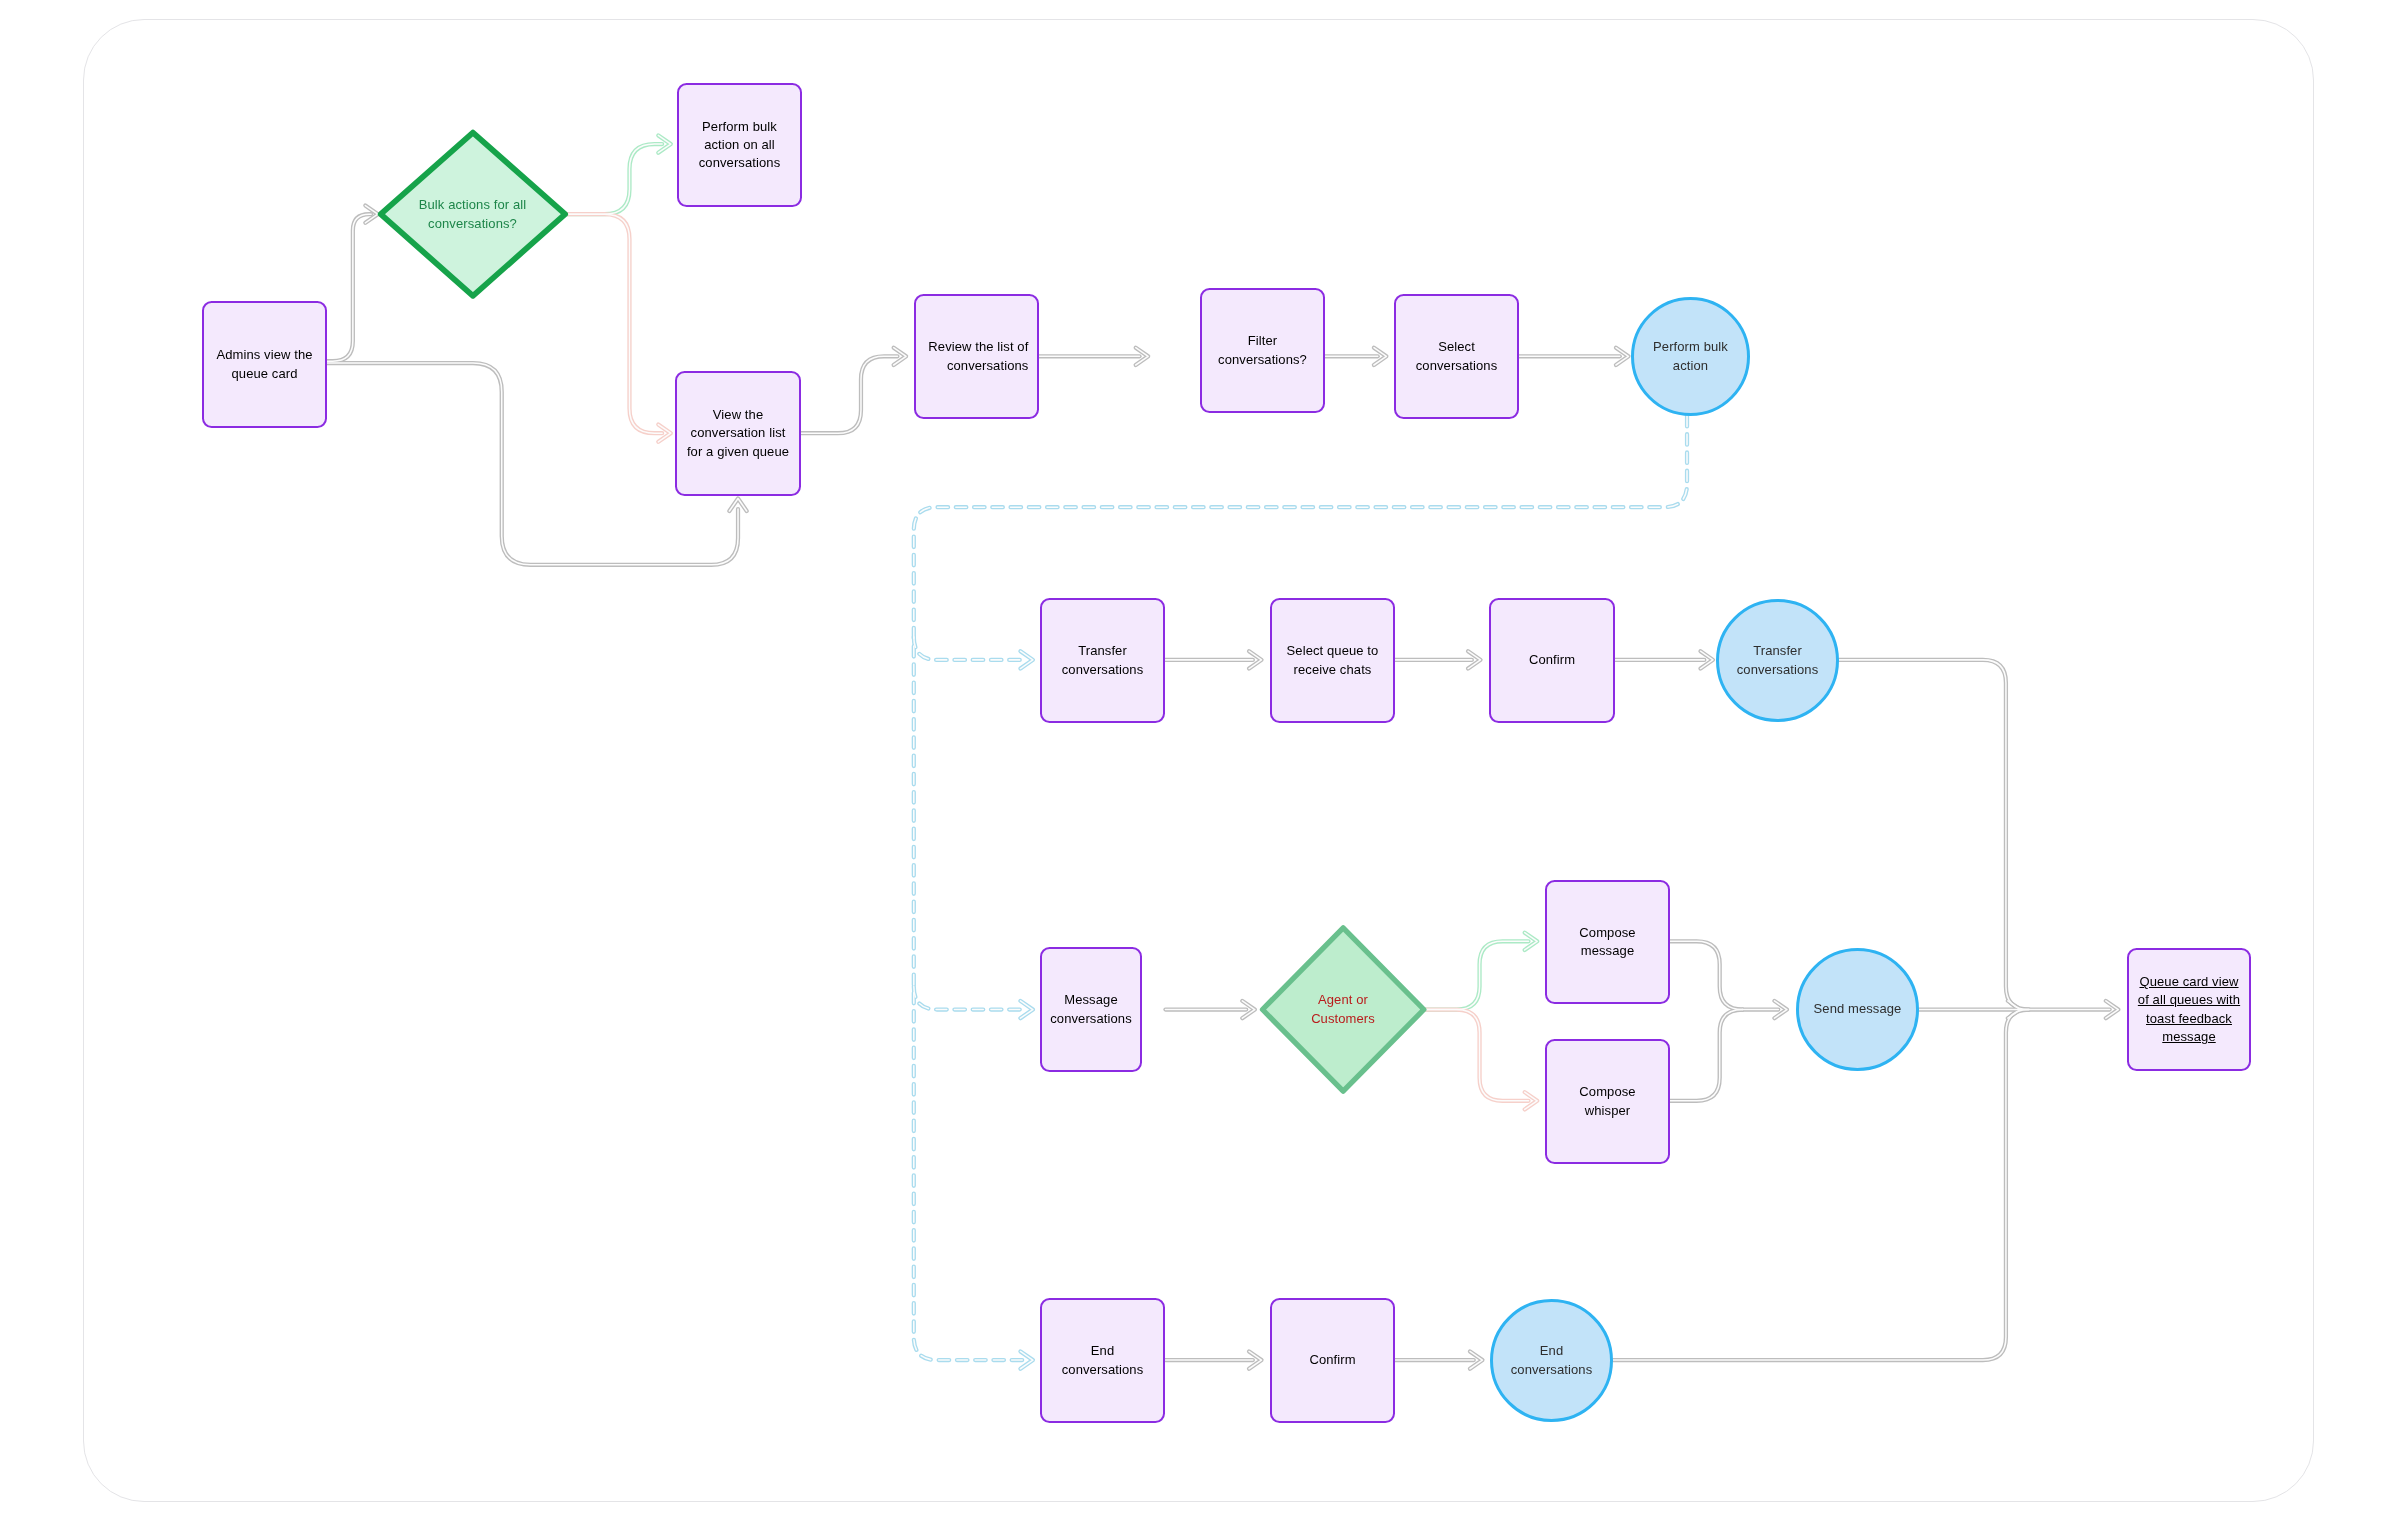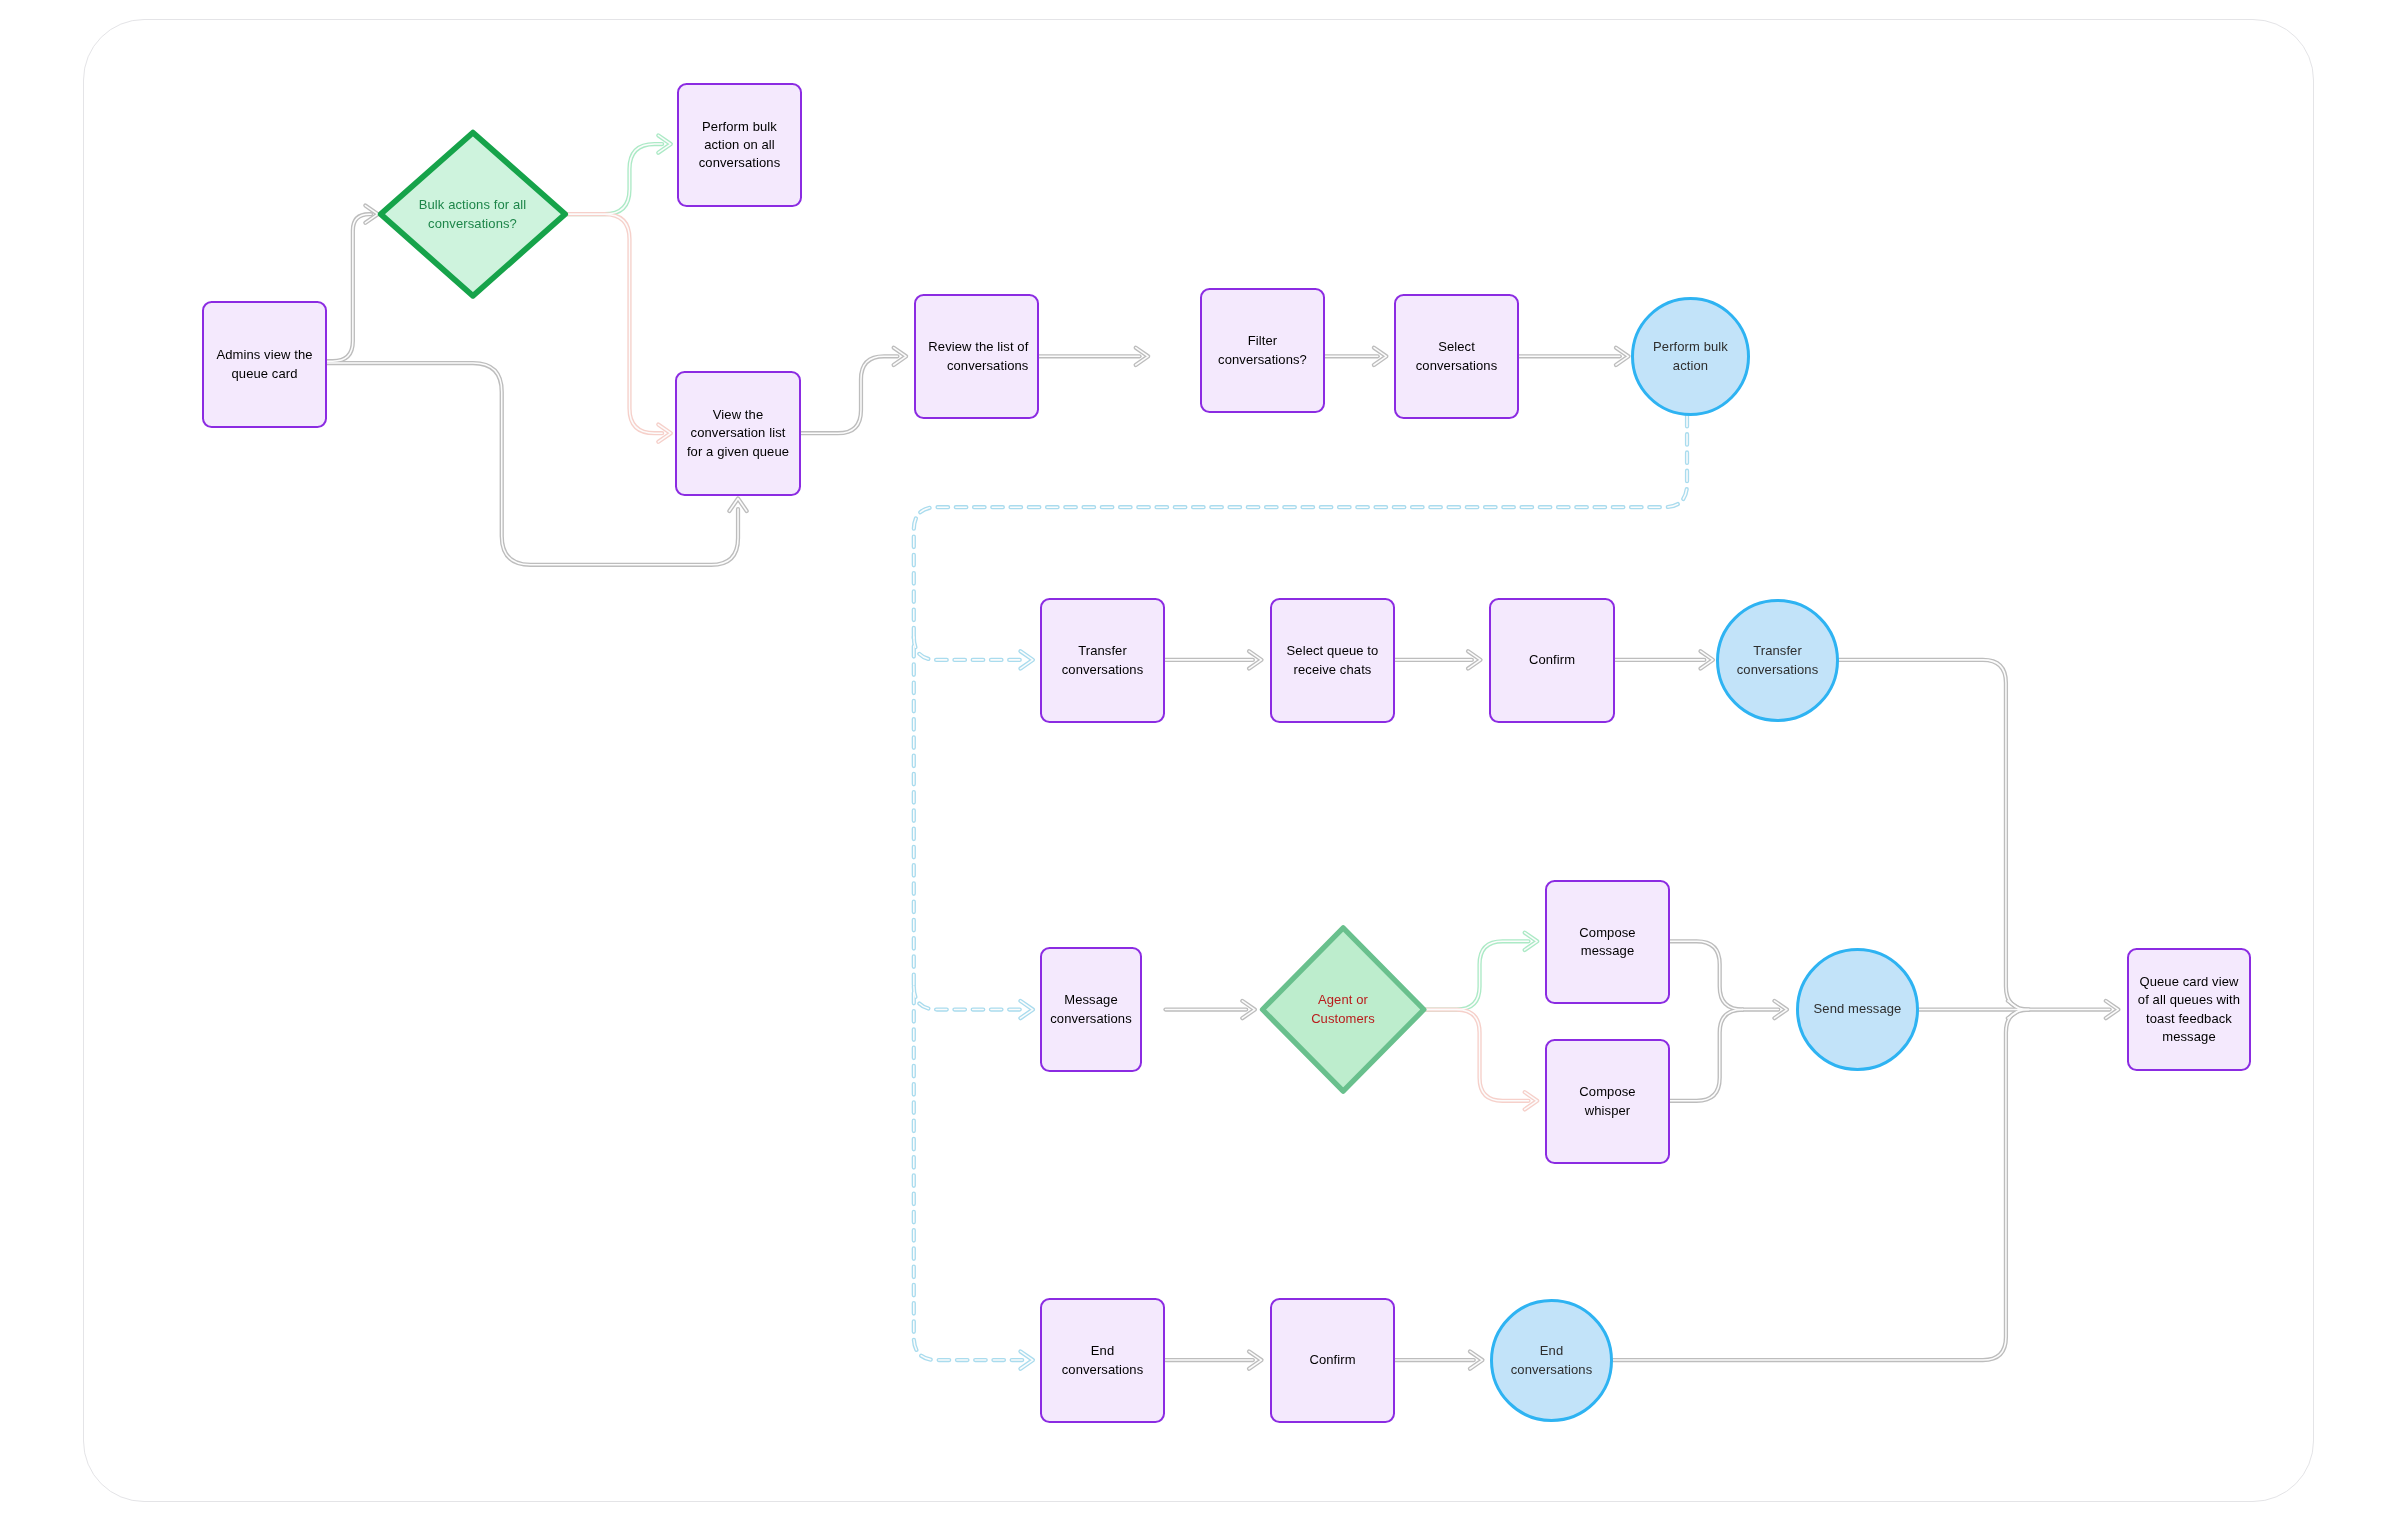--- a/index.html
+++ b/index.html
@@ -201,17 +201,17 @@
   <div class="node box" style="left:1040px;top:1298px;width:125px;height:125px;">
     <span>End conversations</span>
   </div>
   <div class="node box" style="left:1270px;top:1298px;width:125px;height:125px;">
     <span>Confirm</span>
   </div>
   <div class="node circle" style="left:1490px;top:1299px;width:123px;height:123px;">
     <span>End conversations</span>
   </div>
 
-  <div class="node box" style="left:2127px;top:948px;width:124px;height:123px;">
+  <div class="node box" style="left:2127px;top:948px;width:124px;height:123px;text-decoration:underline;">
     <span>Queue card view of all queues with toast feedback message</span>
   </div>
 </div>
 
 
 </body></html>

